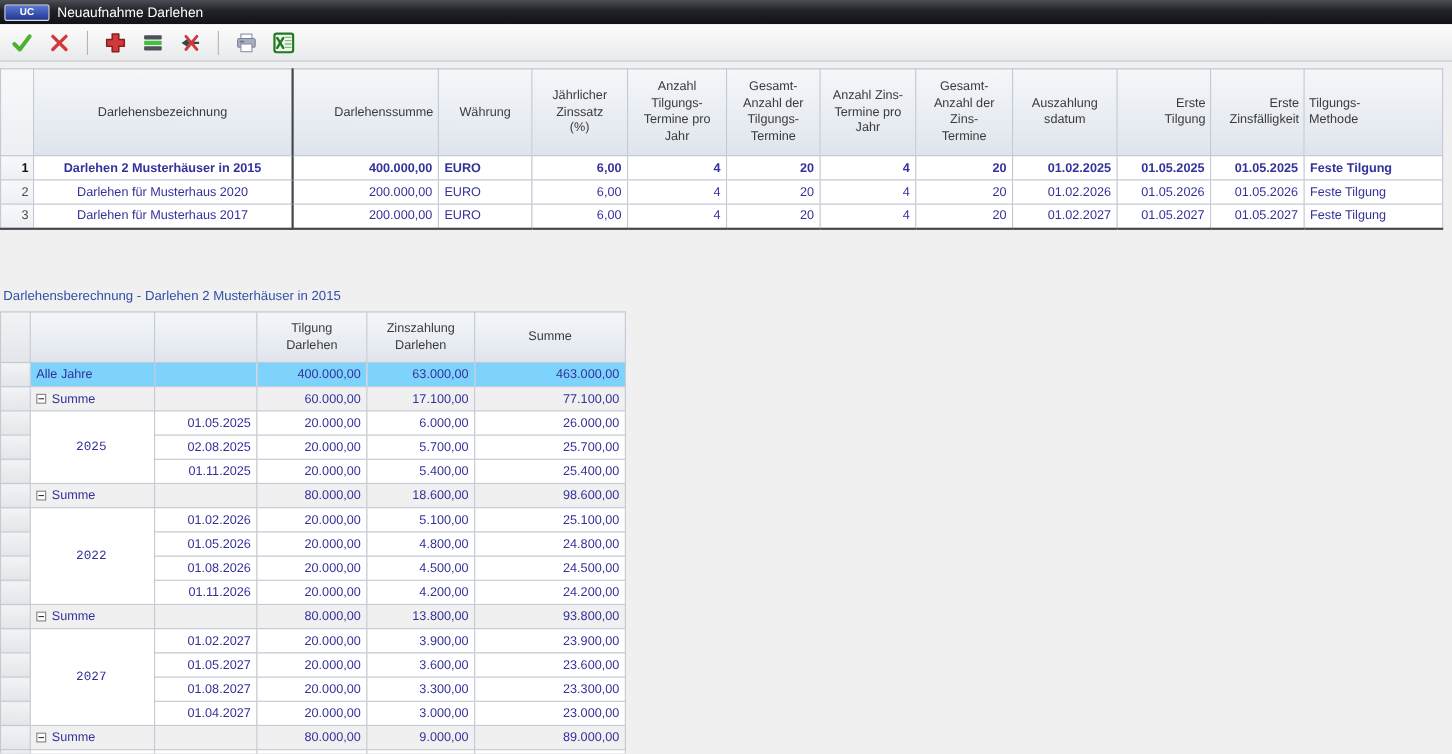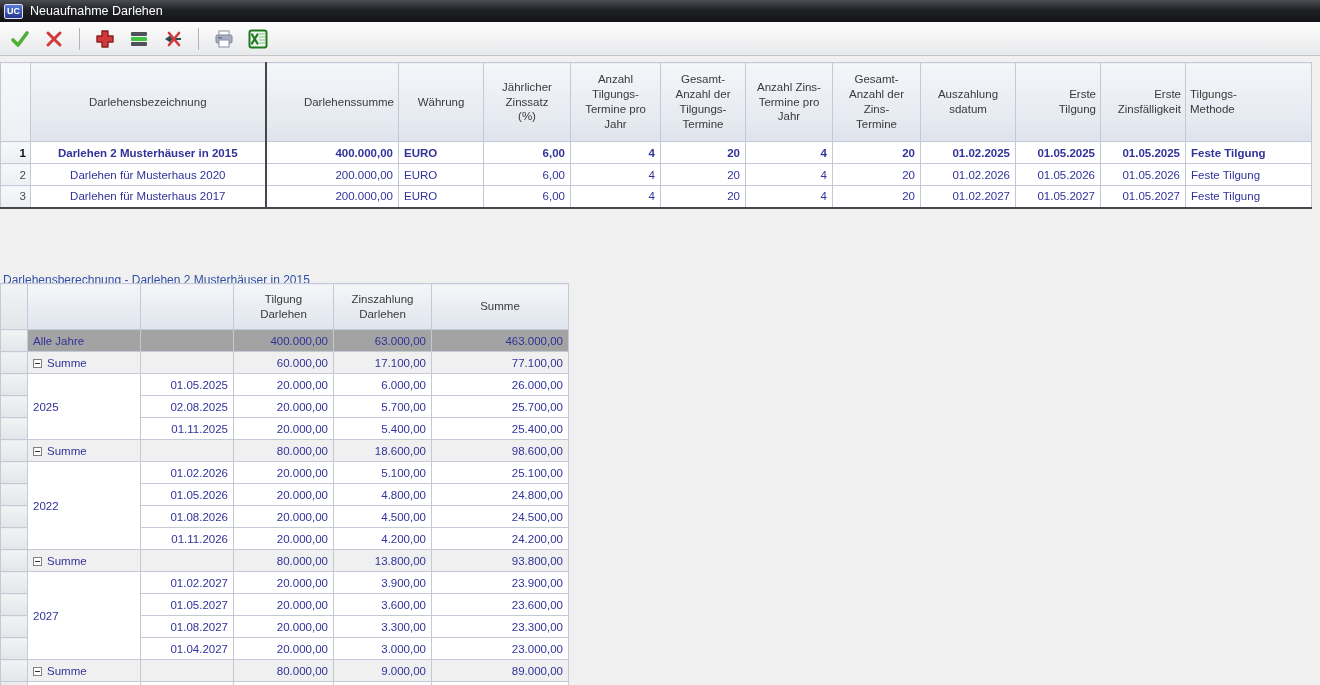--- a/index.html
+++ b/index.html
@@ -12,21 +12,21 @@
   }
 
   
   .titlebar {
     position:absolute; top:0; left:0; width:1320px; height:22px;
     background:linear-gradient(180deg,#4b4e54 0%,#202226 45%,#121316 100%);
     display:flex; align-items:center; gap:7px; padding-left:4px;
     color:#fff; font-size:12.5px;
   }
   .app-logo {
-    width:19px; height:15px; border:1px solid #dfe3f2; border-radius:2px;
+    width:41px; height:15px; border:1px solid #dfe3f2; border-radius:2px;
     background:linear-gradient(180deg,#5a79d8,#24388f);
     color:#fff; font-size:9px; font-weight:bold;
     display:flex; align-items:center; justify-content:center;
   }
 
   
   .toolbar {
     position:absolute; top:22px; left:0; width:1320px; height:34px;
     background:linear-gradient(180deg,#fdfdfd,#e8e9eb);
     border-bottom:1px solid #c4c5c7;
@@ -56,30 +56,30 @@
     background:linear-gradient(180deg,#f7f8fa,#edeff3);
     color:#4a4a4a; text-align:right; padding-right:4px;
   }
   .loans .frz { border-right:2px solid #46464e;text-align:center; }
   .loans tbody tr:last-child td { border-bottom:2px solid #46464e; }
   .loans tr.sel td { font-weight:bold; }
   .loans tr.sel td.rn { color:#111; }
 
   
   .calc-title {
-    position:absolute; top:273px; left:3px;
+    position:absolute; top:262px; left:3px;
     color:#3050a8; font-size:12px;
   }
   .calc { position:absolute; top:283px; left:0; width:568px; }
   .calc thead tr { height:46px; }
   .calc tbody tr { height:22px; }
   .calc .rowsel { background:linear-gradient(180deg,#f2f3f5,#e3e5e9); }
-  .calc tr.total td:not(.rowsel) { background:#a3a3a3; }
+  .calc tr.total td:not(.rowsel) { background:#7dd3fc; }
   .calc tr.gsum  td:not(.rowsel) { background:#f0f0f0; }
-  .calc .year { text-align:left; vertical-align:middle; padding-right:7px; }
+  .calc .year { text-align:center; vertical-align:middle; padding-right:7px;font-family:Liberation Mono, monospace; }
   .calc tr.sliver { height:4px; }
   .calc tr.sliver td { padding:0; }
 
   .minusbox {
     display:inline-block; width:9px; height:9px; position:relative;
     border:1px solid #808080; background:#fff; margin-right:5px;
     vertical-align:-1px;
   }
   .minusbox::after {
     content:""; position:absolute; left:1px; top:3px; width:5px; height:1px; background:#333;

